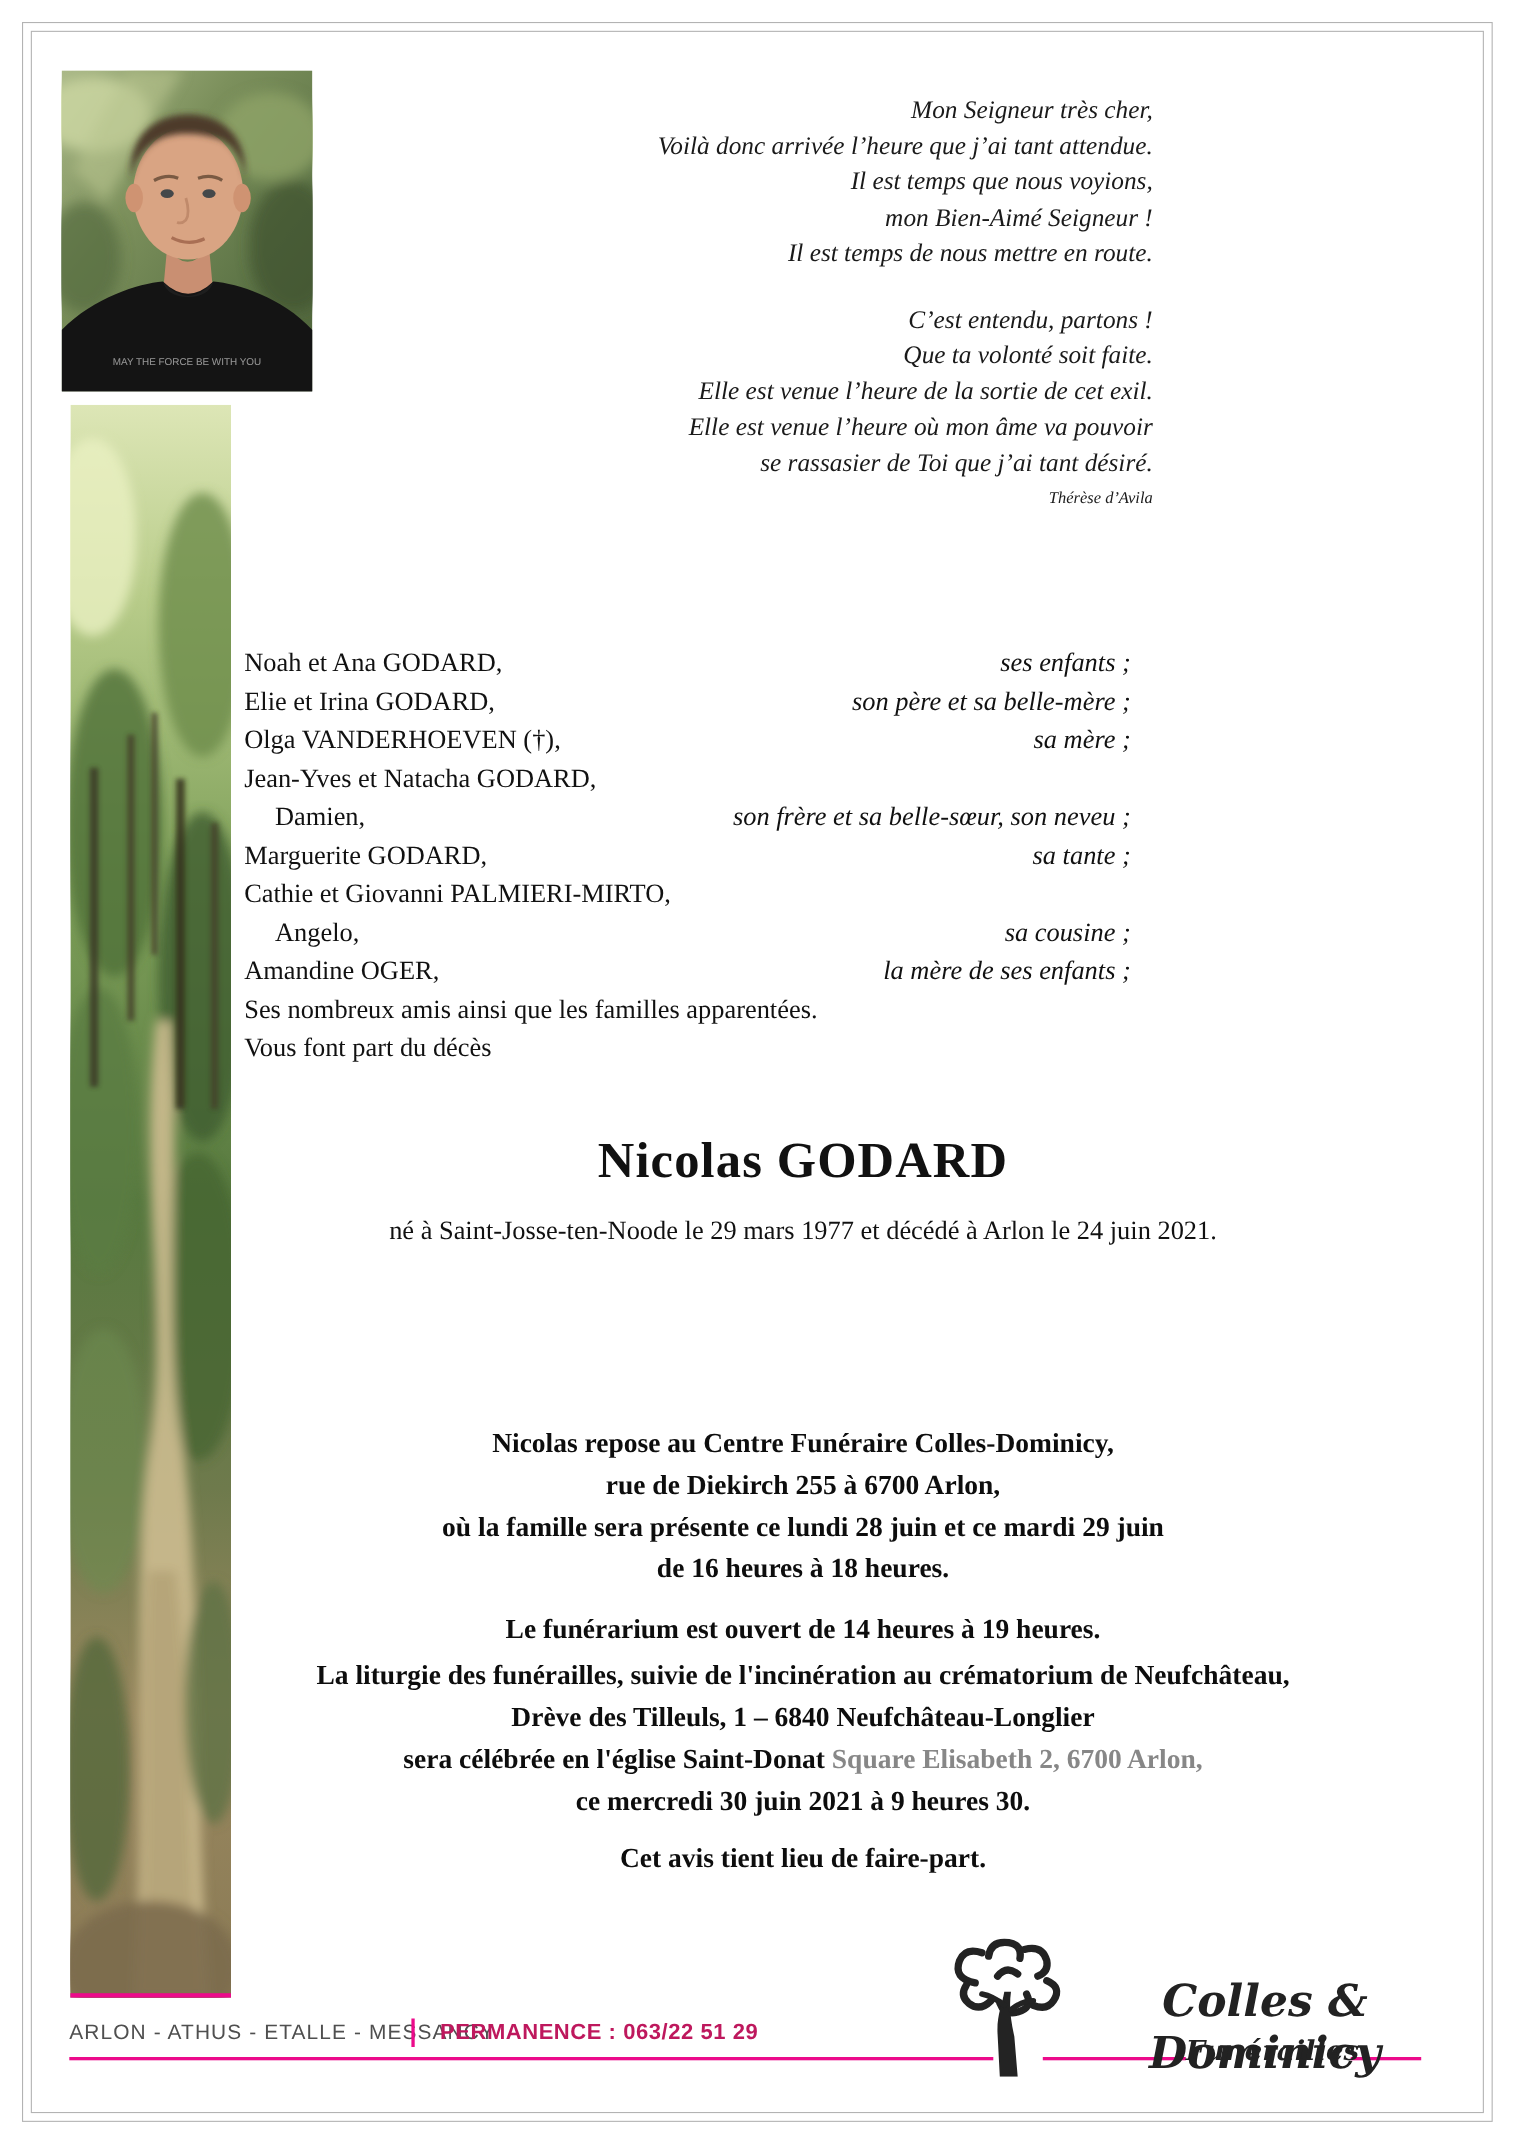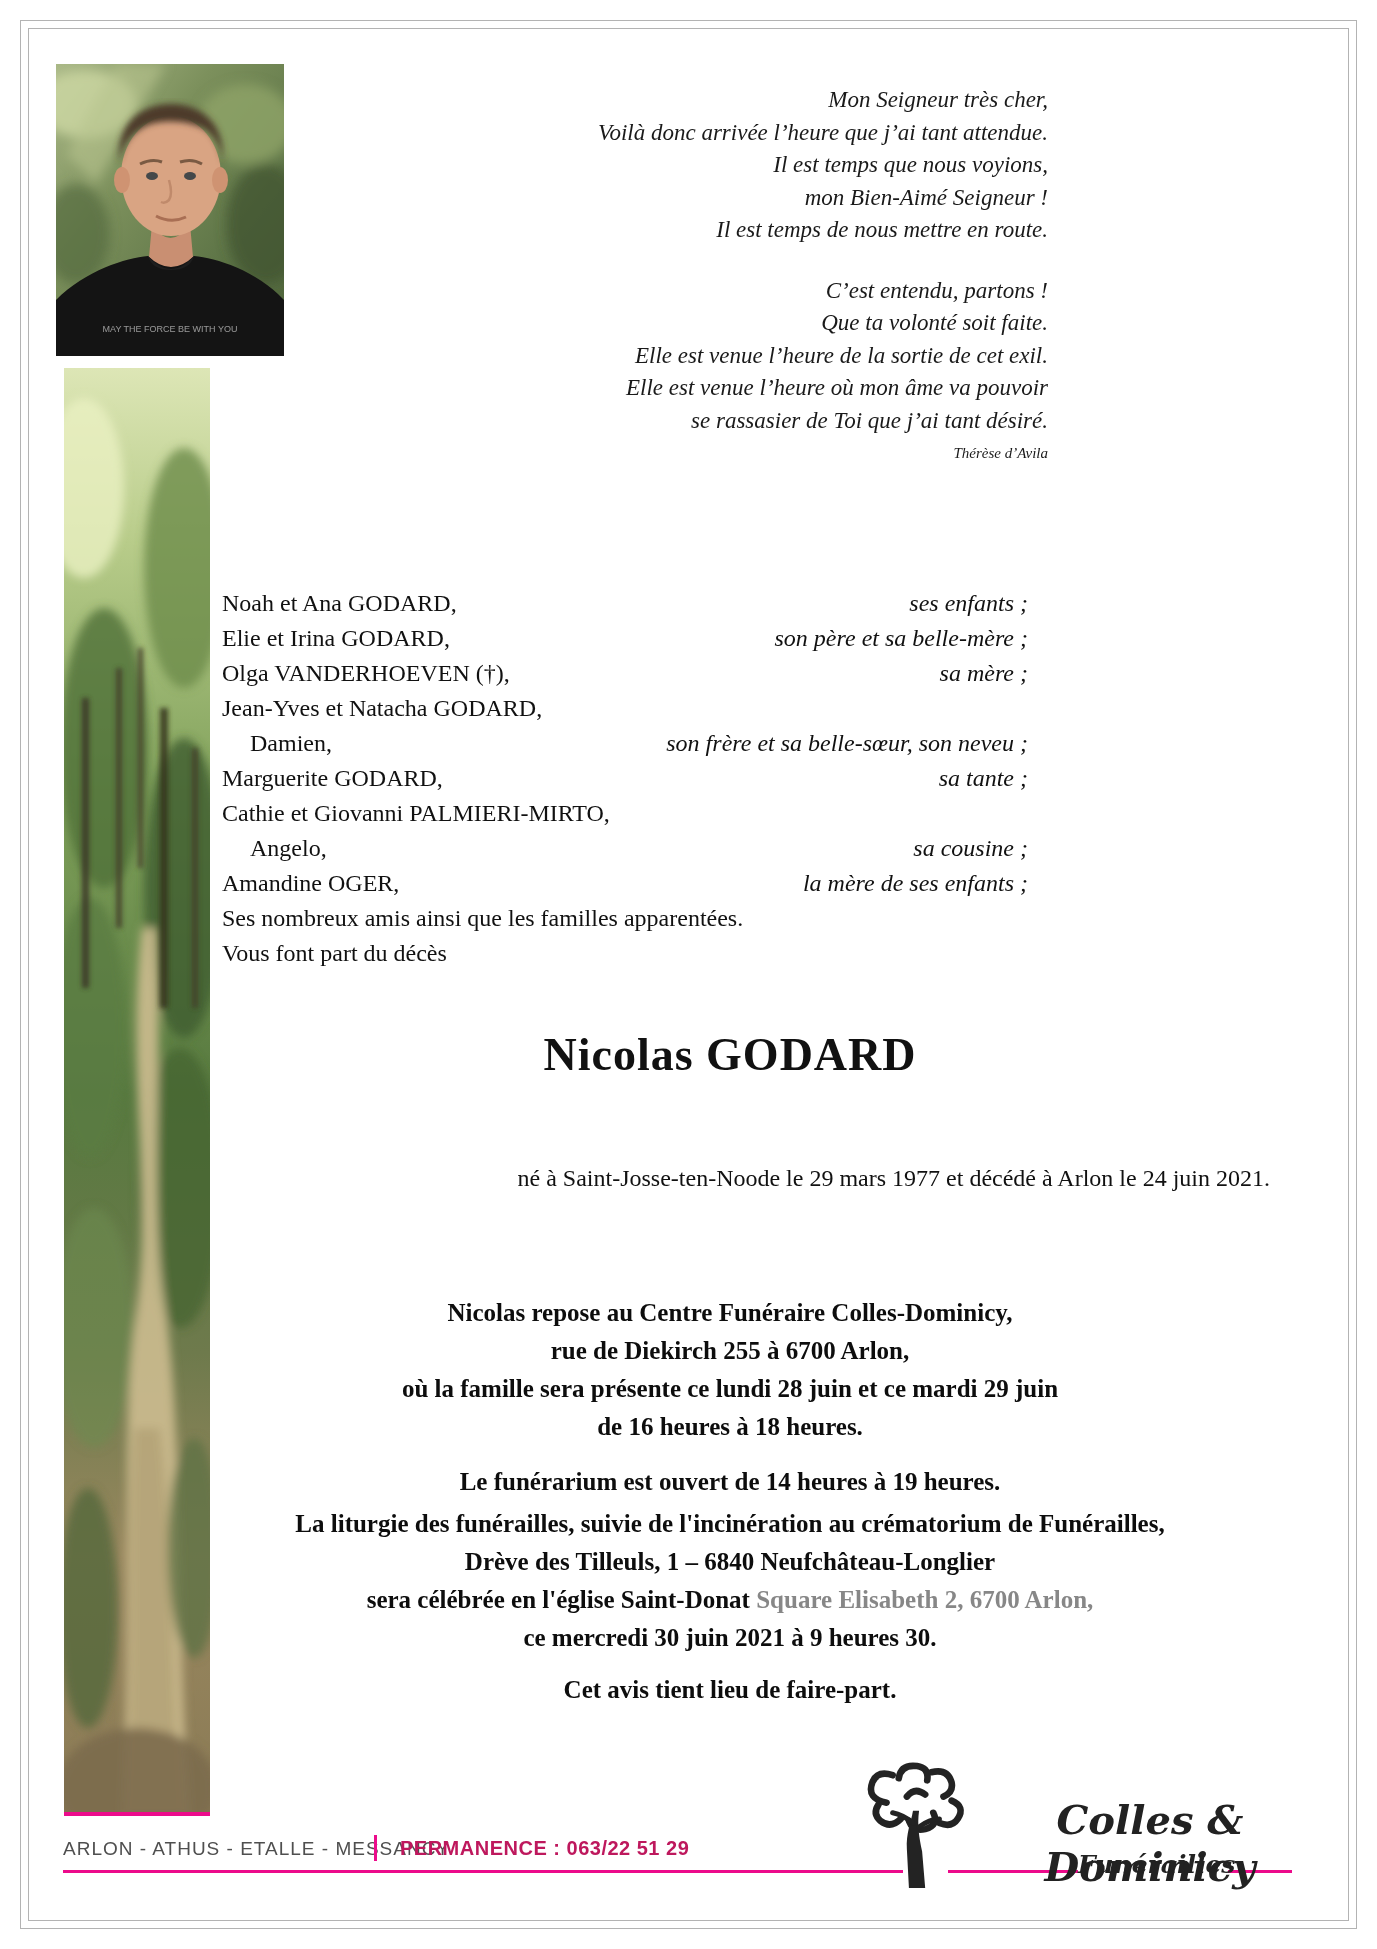--- a/index.html
+++ b/index.html
@@ -26,21 +26,21 @@
   .family{position:absolute;left:222px;width:806px;top:547px;font-size:24px;line-height:35px;margin-top:39px;}
   .family .row{display:flex;justify-content:space-between;}
   .family .row .name{white-space:pre;}
   .family .row.indent .name{padding-left:28px;}
   .family .row .relation{font-style:italic;text-align:right;}
   .family .closing{margin-top:0;}
 
   
   .title-block{position:absolute;left:190px;width:1080px;text-align:center;}
   .deceased-name{top:1028px;font-size:46px;font-weight:bold;letter-spacing:1px;}
-  .life-dates{top:1165px;font-size:24px;text-align:right;}
+  .life-dates{top:1106px;font-size:24px;}
 
   
   .announce{position:absolute;left:190px;width:1080px;text-align:center;
             font-weight:bold;font-size:25px;line-height:38px;color:#0d0d0d;}
   .blockA{top:1294px;}
   .blockB{top:1463px;}
   .blockC{top:1505px;}
   .blockD{top:1671px;}
   .gray{color:#878787;}
 
@@ -217,21 +217,21 @@
   <div class="title-block life-dates">né à Saint-Josse-ten-Noode le 29 mars 1977 et décédé à Arlon le 24 juin 2021.</div>
 
   <div class="announce blockA">
     <div class="line">Nicolas repose au Centre Funéraire Colles-Dominicy,</div>
     <div class="line">rue de Diekirch 255 à 6700 Arlon,</div>
     <div class="line">où la famille sera présente ce lundi 28 juin et ce mardi 29 juin</div>
     <div class="line">de 16 heures à 18 heures.</div>
   </div>
   <div class="announce blockB">Le funérarium est ouvert de 14 heures à 19 heures.</div>
   <div class="announce blockC">
-    <div class="line">La liturgie des funérailles, suivie de l'incinération au crématorium de Funérailles,</div>
+    <div class="line">La liturgie des funérailles, suivie de l'incinération au crématorium de Neufchâteau,</div>
     <div class="line">Drève des Tilleuls, 1 – 6840 Neufchâteau-Longlier</div>
     <div class="line">
       <span>sera célébrée en l'église Saint-Donat </span><span class="gray">Square Elisabeth 2, 6700 Arlon,</span>
     </div>
     <div class="line">ce mercredi 30 juin 2021 à 9 heures 30.</div>
   </div>
   <div class="announce blockD">Cet avis tient lieu de faire-part.</div>
 
   <div class="footer-locations">ARLON - ATHUS - ETALLE - MESSANCY</div>
   <div class="footer-sep"></div>

